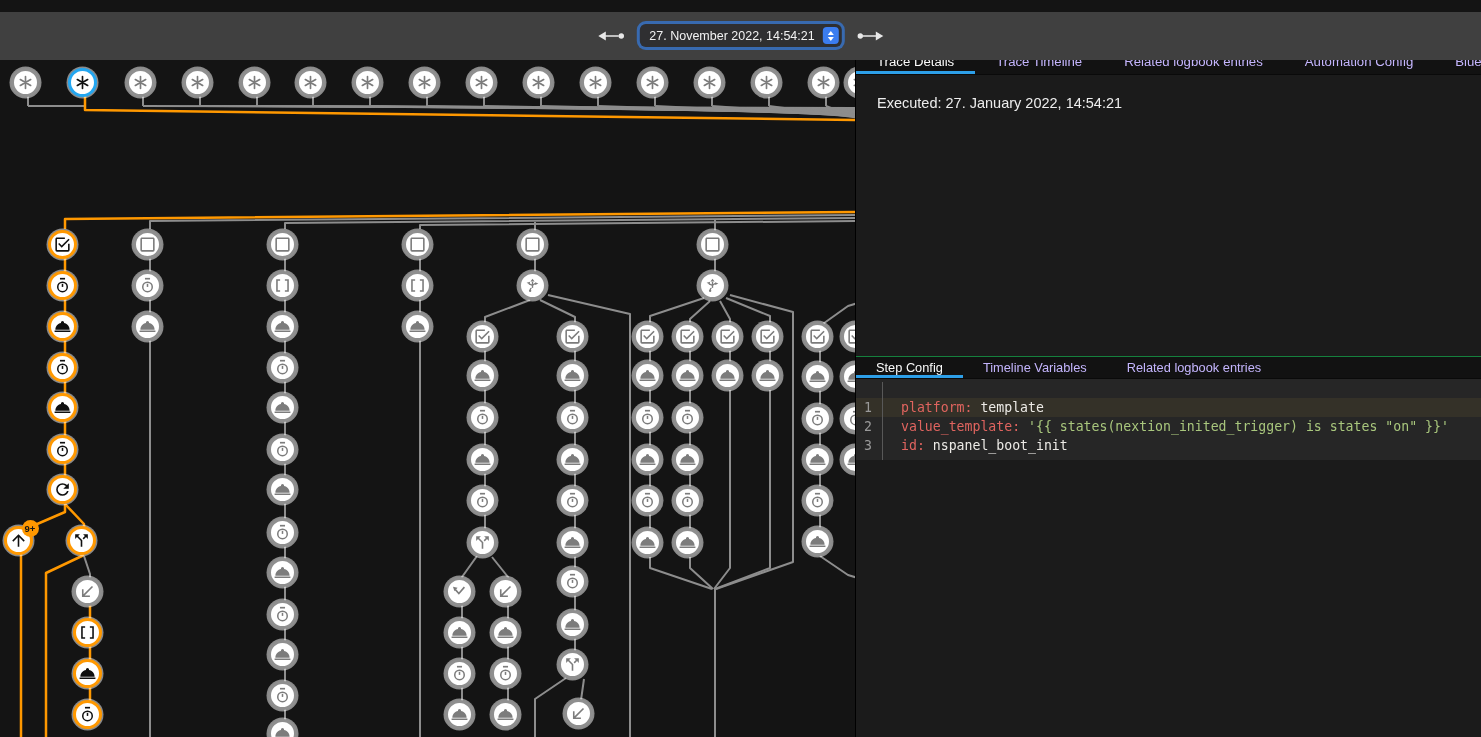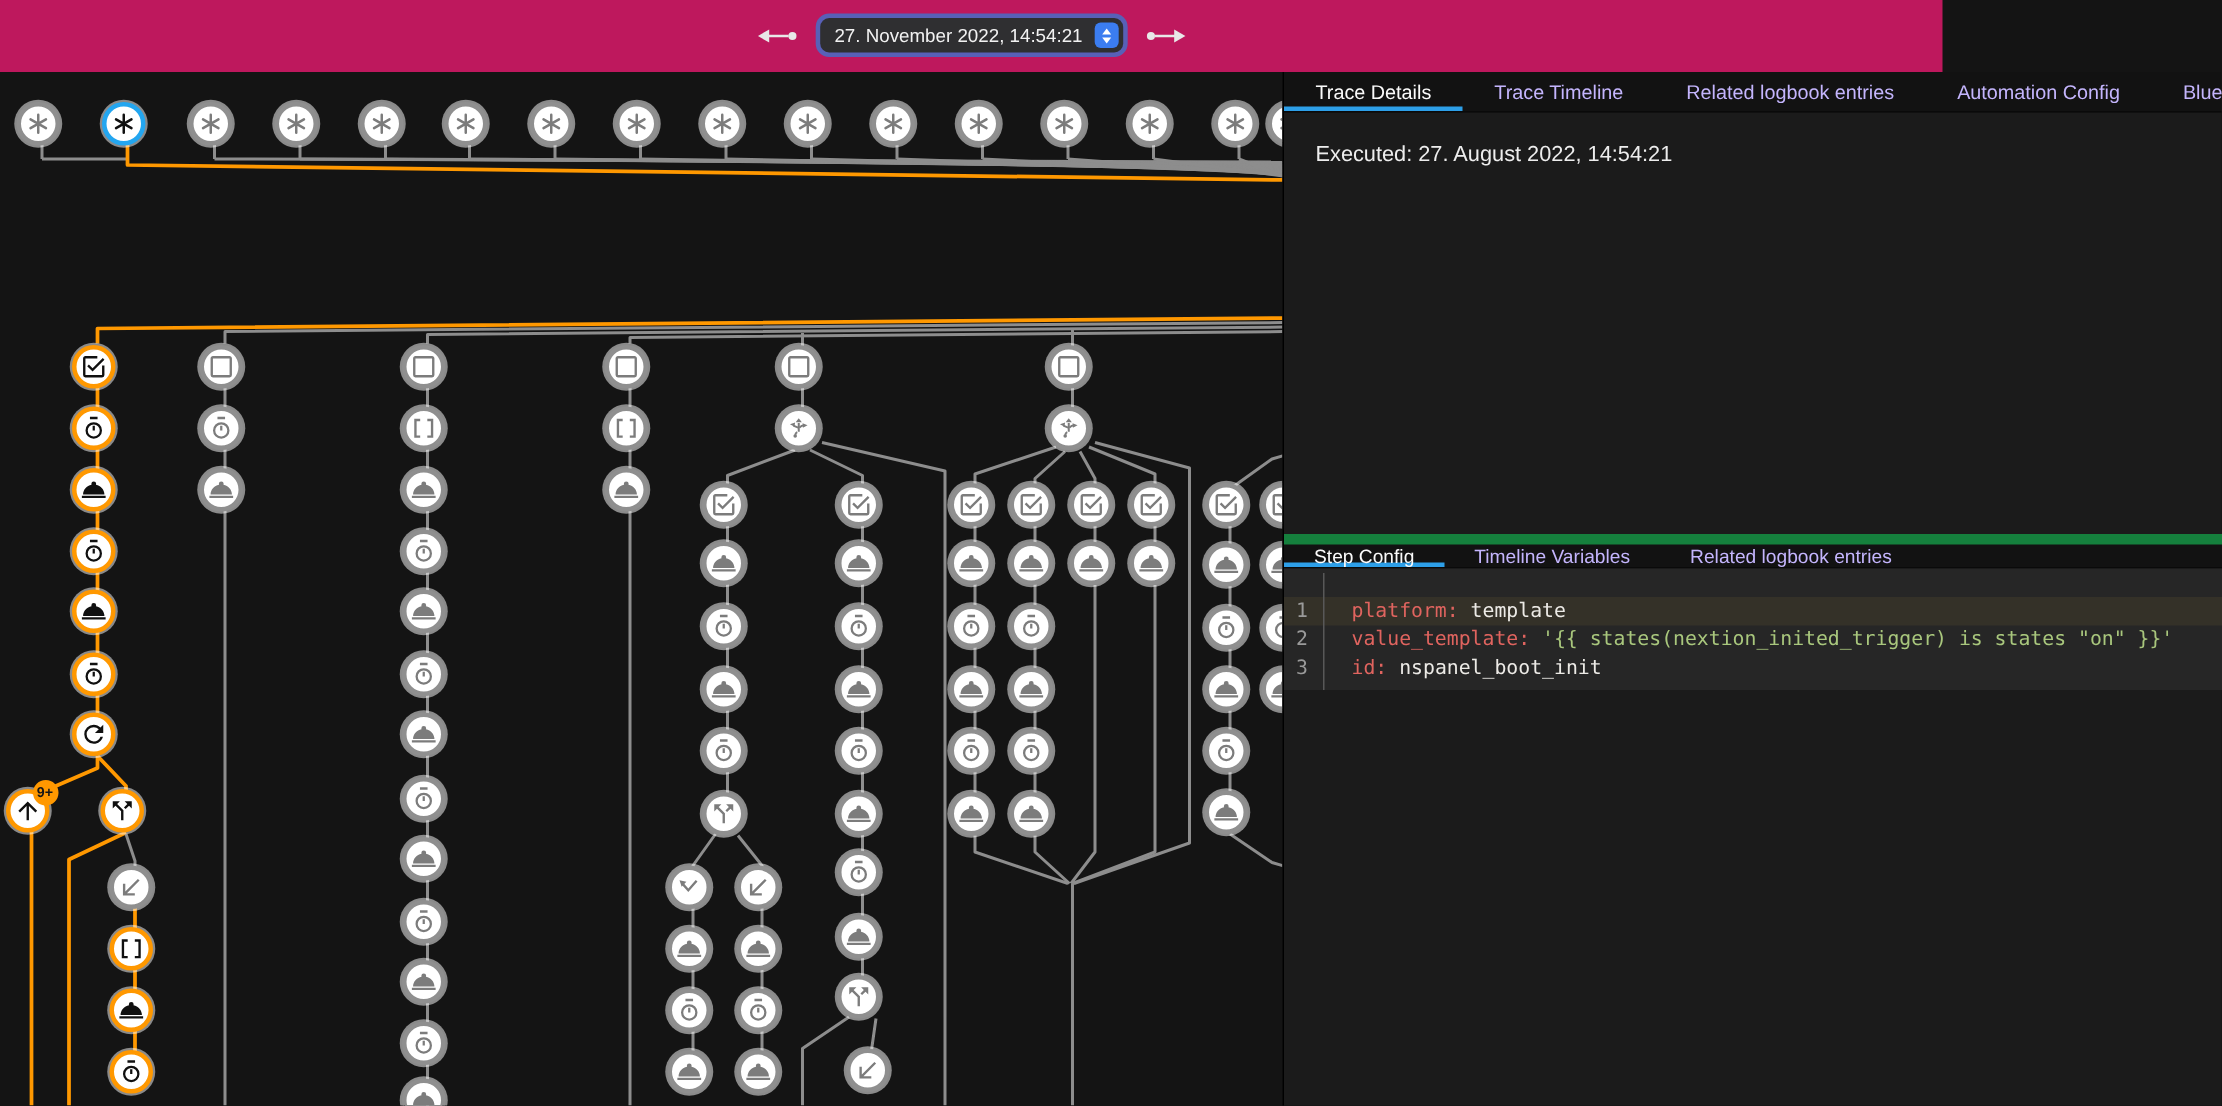--- a/index.html
+++ b/index.html
@@ -1,19 +1,19 @@
 <!DOCTYPE html>
 <html><head>
 <meta charset="utf-8">
 <style>
   * { margin:0; padding:0; box-sizing:border-box; }
   html,body { width:1481px; height:737px; overflow:hidden; background:#141414; font-family:"Liberation Sans", sans-serif; }
 
   
-  .topbar { position:absolute; left:0; top:0; width:1295px; height:48px; background:#be185d; z-index:50; }
+  .topbar { position:absolute; left:0; top:12px; width:1481px; height:48px; background:#404040; z-index:50; }
   .topbar-controls { position:absolute; left:50%; top:12px; transform:translateX(-50%); display:flex; align-items:center; gap:13px; }
   .run-arrow { display:block; cursor:pointer; }
   .date-select { display:flex; align-items:center; height:23px; background:#2f2f31; border-radius:6px; padding:0 3px 0 10px; box-shadow:0 0 0 3px rgba(53,120,214,.75); cursor:pointer; }
   .date-select .val { color:#f2f2f2; font-size:12.5px; padding-right:8px; white-space:nowrap; }
   .stepper { width:16px; height:17px; background:#3b7df0; border-radius:4px; display:flex; flex-direction:column; align-items:center; justify-content:center; gap:2px; }
   .stepper .up { width:0; height:0; border-left:3.5px solid transparent; border-right:3.5px solid transparent; border-bottom:4px solid #fff; }
   .stepper .dn { width:0; height:0; border-left:3.5px solid transparent; border-right:3.5px solid transparent; border-top:4px solid #fff; }
 
   
   .graph-area { position:absolute; left:0; top:0; width:855px; height:737px; overflow:hidden; background:#141414; z-index:1; }
@@ -27,21 +27,21 @@
 
   
   .right-panel { position:absolute; left:855px; top:48px; width:626px; height:689px; background:#1b1b1b; z-index:40; border-left:1px solid #000; }
   .tabrow { display:flex; background:#121212; border-bottom:1px solid #0a0a0a; }
   .tabrow.top { height:27px; }
   .tabrow .tab { display:flex; align-items:center; padding:0 21px; font-size:13.2px; color:#c4b5fd; cursor:pointer; white-space:nowrap; }
   .tabrow .tab.active { color:#fbfbfb; box-shadow:inset 0 -3px 0 #2d9fe8; }
   .executed { margin:20px 0 0 21px; font-size:14.5px; color:#ededed; }
 
   .bottom-section { position:absolute; left:0; top:308px; width:626px; height:381px; }
-  .tabrow.bottom { height:23px; border-top:7px solid #15803d; }
+  .tabrow.bottom { height:23px; border-top:1px solid #15803d; }
   .tabrow.bottom .tab { font-size:12.8px; padding:0 20px; }
 
   .code-block { background:#262626; padding:19px 0 5px 0; font-family:"DejaVu Sans Mono", monospace; font-size:13.2px; position:relative; }
   .code-block .gutter-pad { position:absolute; left:26px; top:3px; bottom:0; width:1px; background:#585858; }
   .code-row { display:flex; height:19px; line-height:19px; }
   .code-row.active { background:#343128; }
   .code-row .ln { width:22px; text-align:right; padding-right:6px; color:#9a9a9a; flex:none; }
   .code-row .src { padding-left:7px; white-space:pre;margin-left:16px; }
   .seg-key { color:#e0645f; }
   .seg-plain { color:#eceae6; }
@@ -734,21 +734,21 @@
 </div>
 
 <div class="right-panel">
   <div class="tabrow top">
       <div class="tab active">Trace Details</div>
       <div class="tab">Trace Timeline</div>
       <div class="tab">Related logbook entries</div>
       <div class="tab">Automation Config</div>
       <div class="tab">Blueprint Config</div>
     </div>
-  <div class="executed">Executed: 27. August 2022, 14:54:21</div>
+  <div class="executed">Executed: 27. January 2022, 14:54:21</div>
 
   <div class="bottom-section">
     <div class="tabrow bottom">
         <div class="tab active">Step Config</div>
         <div class="tab">Timeline Variables</div>
         <div class="tab">Related logbook entries</div>
       </div>
     <div class="code-block">
       <div class="gutter-pad"></div>
       <div id="code-lines">

